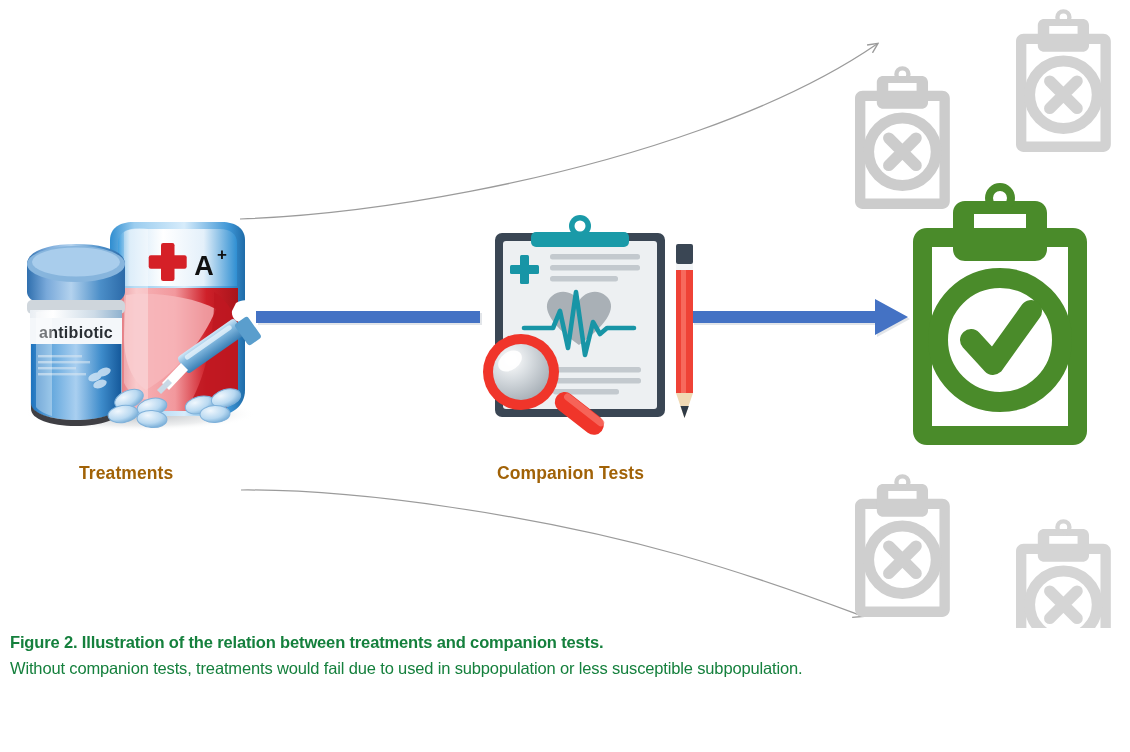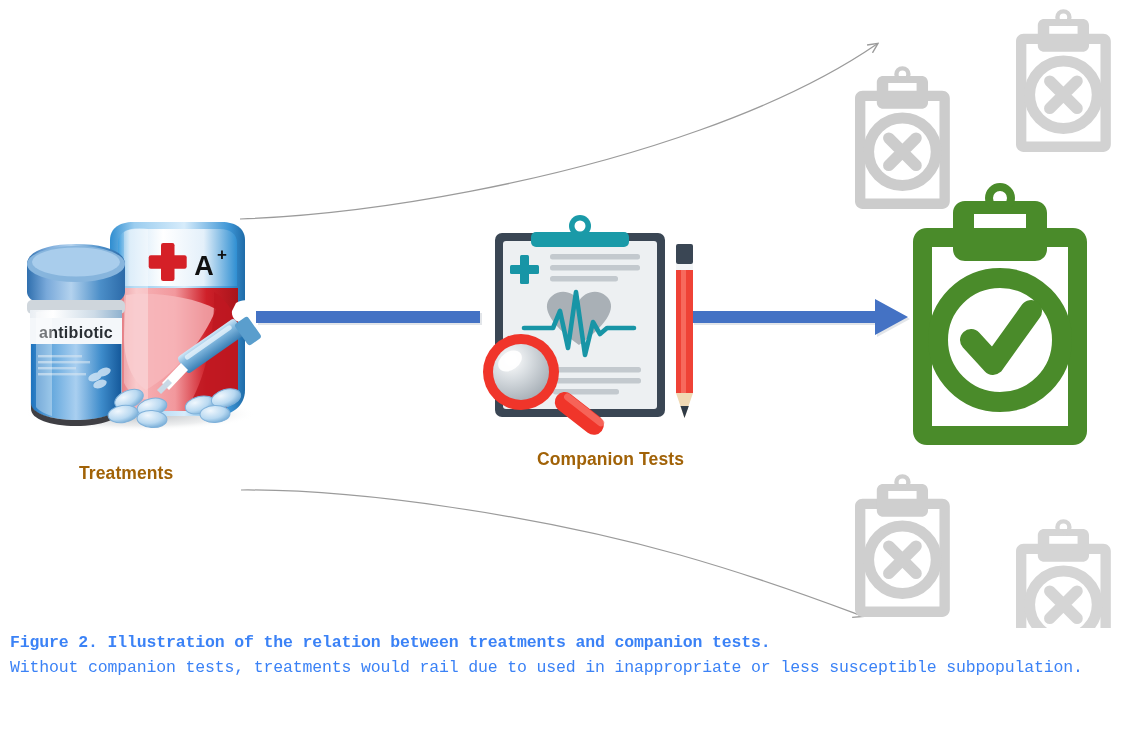--- a/index.html
+++ b/index.html
@@ -43,30 +43,30 @@
   .stage-label {
     position: absolute;
     font-family: "Liberation Sans", sans-serif;
     font-weight: bold;
     font-size: 17.5px;
     color: #a16207;
     letter-spacing: 0.1px;
     white-space: nowrap;
   }
   #label-treatments { left: 79px; top: 463px; }
-  #label-companion  { left: 497px; top: 449px; margin-left: 40px; }
+  #label-companion  { left: 497px; top: 463px; }
 
   
   .caption {
     position: absolute;
     left: 10px;
     top: 630px;
     width: 1110px;
-    font-family: Liberation Mono, monospace;
-    color: #3b82f6;
+    font-family: Liberation Sans, sans-serif;
+    color: #15803d;
   }
   .caption-title {
     font-size: 16.5px;
     font-weight: bold;
     line-height: 25px;
     letter-spacing: -0.15px;
   }
   .caption-line {
     font-size: 16.5px;
     font-weight: normal;
@@ -399,16 +399,16 @@
     </svg>
 
     <div class="stage-label" id="label-treatments">Treatments</div>
 
     <div class="stage-label" id="label-companion">Companion Tests</div>
 
   </div>
 
   <div class="caption">
     <div class="caption-title">Figure 2. Illustration of the relation between treatments and companion tests.</div>
-    <div class="caption-line">Without companion tests, treatments would rail due to used in inappropriate or less susceptible subpopulation.</div>
+    <div class="caption-line">Without companion tests, treatments would fail due to used in subpopulation or less susceptible subpopulation.</div>
   </div>
 
 </div>
 
 </body></html>

